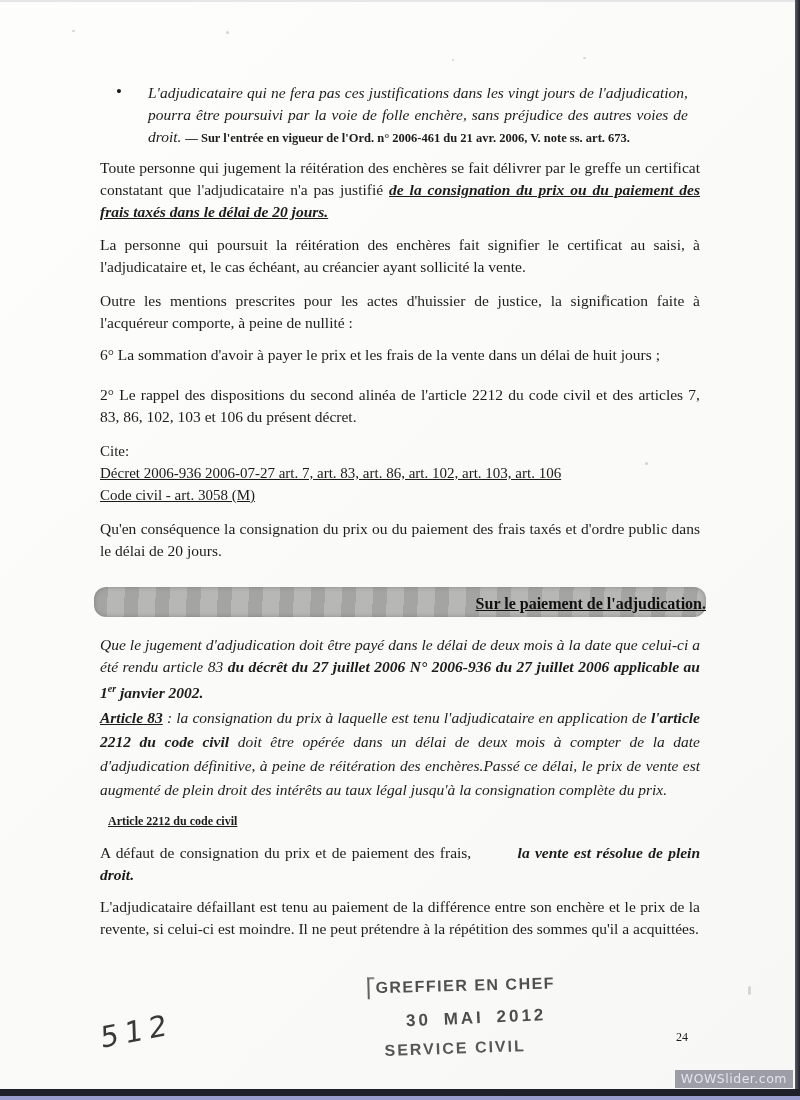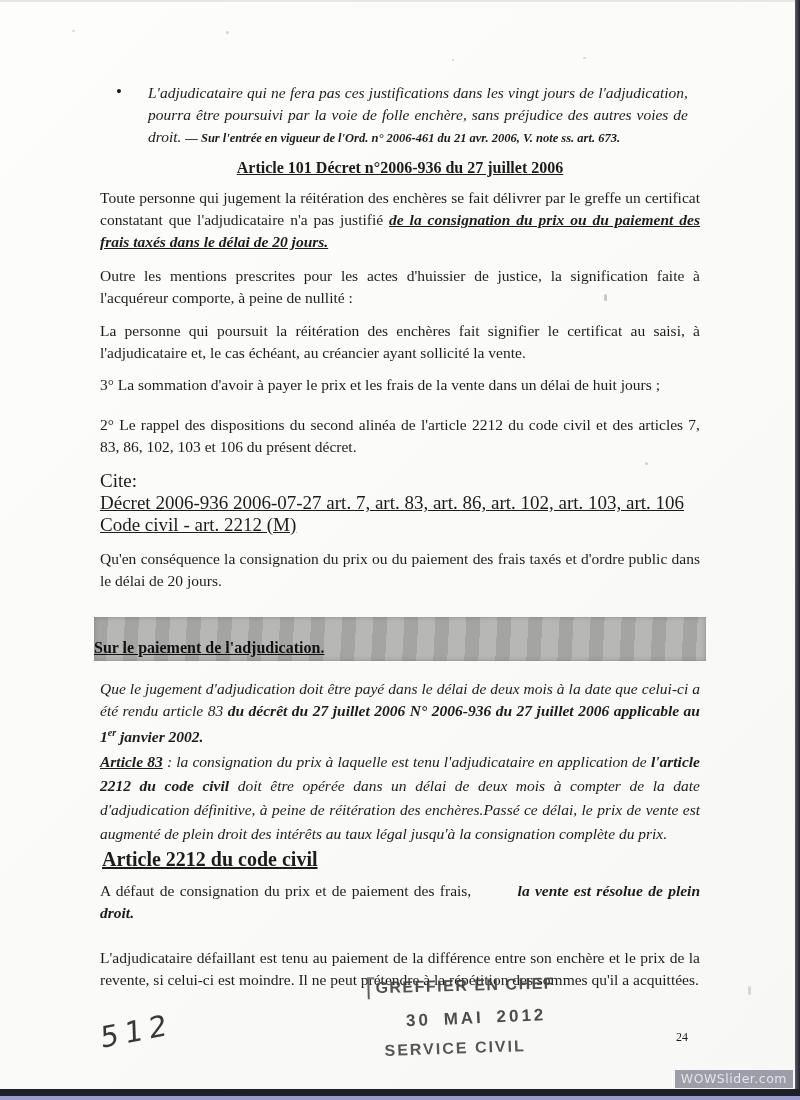--- a/index.html
+++ b/index.html
@@ -39,72 +39,72 @@
     text-align: justify;
   }
   .bullet-marker {
     position: absolute;
     left: 16px;
     top: -1px;
     font-size: 17px;
   }
   .bullet-main { font-style: italic; }
   .bullet-note {
-    font-style: italic;
     font-weight: bold;
     font-size: 12.5px;
   }
 
   .h-article101 {
     margin: 8px 0 0 0;
     font-size: 16px;
     font-weight: bold;
     text-decoration: underline;
     text-align: center;
     line-height: 22px;
   }
   .p-certificat   { margin-top: 8px; }
   .p-signification{ margin-top: 11px; }
   .p-mentions     { margin-top: 12px; }
   .p-item1        { margin-top: 10px; }
   .p-item2        { margin-top: 18px; }
-  .cite-block     { margin-top: 12px; font-size: 19px; line-height: 22px; }
+  .cite-block     { margin-top: 12px; font-size: 15px; line-height: 22px; }
   .cite-ref       { text-decoration: underline; }
   .p-consequence  { margin-top: 12px; }
 
   .band {
     margin: 25px -6px 0 -6px;
     background:
       repeating-linear-gradient(93deg, rgba(120,120,120,0.28) 0 14px, rgba(190,190,190,0.18) 14px 31px),
       #b5b5b4;
-    text-align: left;
-    padding: 20px 0 3px 0;
+    text-align: right;
+    padding: 6px 0 3px 0;
     line-height: 21px;
     box-shadow: inset 0 0 4px rgba(90,90,90,0.5);
+    border-radius: 12px;
   }
   .band-title {
     font-size: 16px;
     font-weight: bold;
     text-decoration: underline;
     color: #111;
   }
 
   .p-jugement  { margin-top: 17px; font-style: italic; }
   .p-article83 { margin-top: 2px; font-style: italic; line-height: 24px; }
   .sup { vertical-align: super; font-size: 10px; }
   .h-article2212 {
-    margin: 2px;
-    font-size: 20px;
+    margin: 8px;
+    font-size: 12px;
     font-weight: bold;
     text-decoration: underline;
     line-height: 22px;
   }
   .p-modifie    { margin-top: 9px; }
   .p-defaut     { margin-top: 10px; }
-  .p-defaillant { margin-top: 23px; }
+  .p-defaillant { margin-top: 10px; }
 
   .stamp {
     position: absolute;
     left: 368px;
     top: 976px;
     width: 250px;
     transform: rotate(-1deg);
     font-family: "Liberation Sans", sans-serif;
     color: #474747;
     opacity: 0.92;
@@ -196,36 +196,35 @@
 <div class="page">
 
   <div class="content">
 
     <div class="bullet-item">
       <span class="bullet-marker">•</span>
       <span class="bullet-main">L'adjudicataire qui ne fera pas ces justifications dans les vingt jours de l'adjudication, pourra être poursuivi par la voie de folle enchère, sans préjudice des autres voies de droit.</span>
       <span class="bullet-note">— Sur l'entrée en vigueur de l'Ord. n° 2006-461 du 21 avr. 2006, V. note ss. art. 673.</span>
     </div>
 
-    <div class="h-article101">Article 101 Décret n°2006-936 du 27 juillet 2006</div>
 
     <p class="para p-certificat"><span>Toute personne qui jugement la réitération des enchères se fait délivrer par le greffe un certificat constatant que l'adjudicataire n'a pas justifié </span><span class="biu">de la consignation du prix ou du paiement des frais taxés dans le délai de 20 jours.</span></p>
 
+    <p class="para p-signification">La personne qui poursuit la réitération des enchères fait signifier le certificat au saisi, à l'adjudicataire et, le cas échéant, au créancier ayant sollicité la vente.</p>
+
     <p class="para p-mentions">Outre les mentions prescrites pour les actes d'huissier de justice, la signification faite à l'acquéreur comporte, à peine de nullité :</p>
 
-    <p class="para p-signification">La personne qui poursuit la réitération des enchères fait signifier le certificat au saisi, à l'adjudicataire et, le cas échéant, au créancier ayant sollicité la vente.</p>
-
-    <p class="para p-item1">3° La sommation d'avoir à payer le prix et les frais de la vente dans un délai de huit jours ;</p>
+    <p class="para p-item1">6° La sommation d'avoir à payer le prix et les frais de la vente dans un délai de huit jours ;</p>
 
     <p class="para p-item2">2° Le rappel des dispositions du second alinéa de l'article 2212 du code civil et des articles 7, 83, 86, 102, 103 et 106 du présent décret.</p>
 
     <div class="cite-block">
       <div>Cite:</div>
       <div class="cite-ref">Décret 2006-936 2006-07-27 art. 7, art. 83, art. 86, art. 102, art. 103, art. 106</div>
-      <div class="cite-ref">Code civil - art. 2212 (M)</div>
+      <div class="cite-ref">Code civil - art. 3058 (M)</div>
     </div>
 
     <p class="para p-consequence">Qu'en conséquence la consignation du prix ou du paiement des frais taxés et d'ordre public dans le délai de 20 jours.</p>
 
     <div class="band">
       <span class="band-title">Sur le paiement de l'adjudication.</span>
     </div>
 
     <p class="para p-jugement"><span>Que le jugement d'adjudication doit être payé dans le délai de deux mois à la date que celui-ci a été rendu article 83 </span><span class="b">du décrêt du 27 juillet 2006 N° 2006-936 du 27 juillet 2006 applicable au 1</span><span class="b sup">er</span><span class="b"> janvier 2002.</span></p>
 

